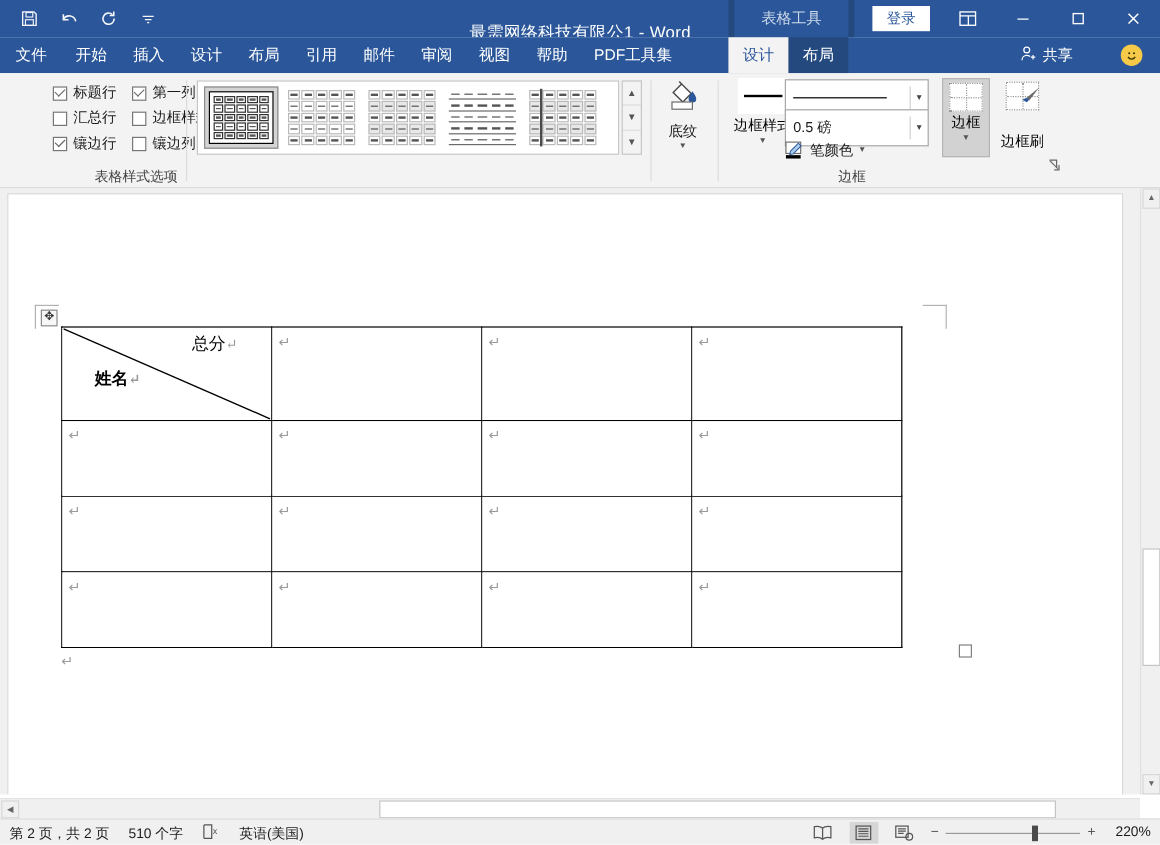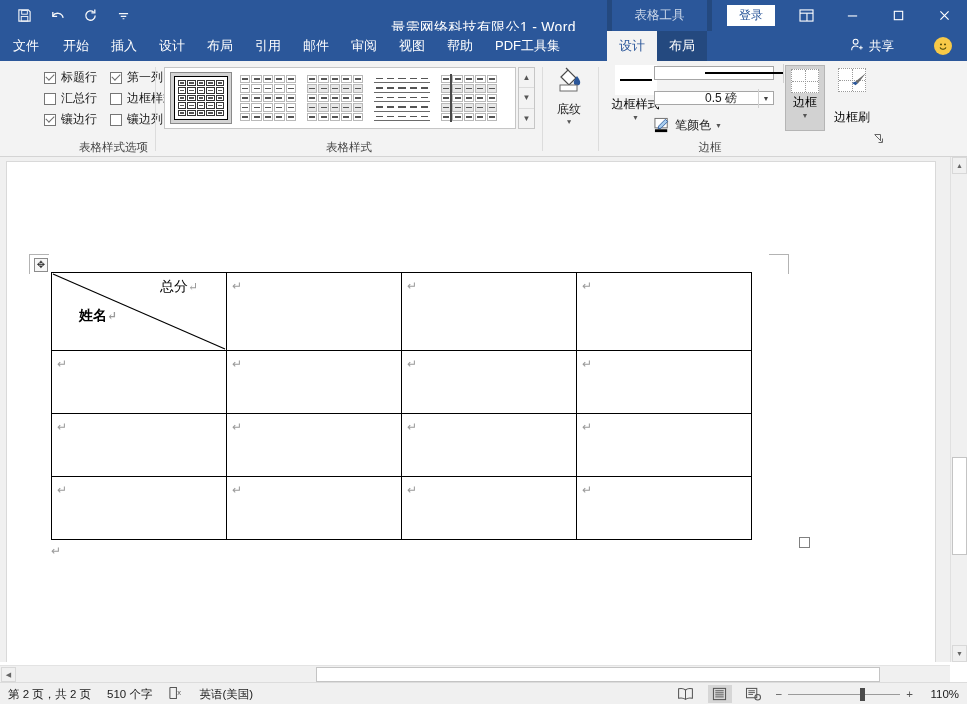--- a/index.html
+++ b/index.html
@@ -139,22 +139,22 @@
   .bigbtn .lbl { font-size:12px; color:#1a1a1a; }
   .bigbtn .caret { font-size:7px; color:#555; line-height:6px; }
 
   
   .bdr { left:600px; width:290px; }
   .bstyle { position:absolute; left:8px; top:4px; width:55px;
             display:flex; flex-direction:column; align-items:center; gap:1px; }
   .lineswatch { width:42px; height:30px; background:#fff; display:flex; align-items:center; justify-content:center; }
   .lineswatch::after { content:""; display:block; width:32px; height:1.6px; background:#000; }
   .combo {
-    position:absolute; background:#fff; border:1px solid #a6a6a6; height:14px;
-    display:flex; align-items:center;padding-left:44px;
+    position:absolute; background:#fff; border:1px solid #a6a6a6; height:31px;
+    display:flex; align-items:center;
   }
   .combo .val { flex:1; font-size:12px; color:#1a1a1a; padding-left:6px; display:flex; align-items:center; gap:7px; }
   .combo .lineprev { display:block; height:1.3px; background:#000; width:78px; }
   .combo .dd { width:15px; height:19px; border-left:1px solid #d0d0d0; display:flex; align-items:center; justify-content:center; font-size:7px; color:#444; }
   .pencolor { position:absolute; left:54px; top:56px; display:flex; align-items:center; gap:4px; font-size:12px; color:#1a1a1a; }
   .pen-ic { width:17px; height:17px; position:relative; }
   .borders-btn {
     position:absolute; left:185px; top:4px; width:40px; height:66px;
     background:#d2d2d2; border:1px solid #b5b5b5;
     display:flex; flex-direction:column; align-items:center; gap:1px; padding-top:3px;
@@ -578,21 +578,20 @@
           </div>
           <div class="vline"></div>
         </div>
       </div>
     </div>
     <div class="gal-scroll">
       <div>▲</div>
       <div>▼</div>
       <div>▼</div>
     </div>
-    <div class="rgroup-label">表格样式</div>
   </div>
   <div class="rsep" style="left:542px;"></div>
 
   <div class="rgroup shd">
     <div class="bigbtn">
       <span>
         <svg width="34" height="30" viewBox="0 0 34 30">
           <path d="M9 12l7-7 8 8-7 7z" fill="#fff" stroke="#4a4a4a" stroke-width="1.2"></path>
           <path d="M16 5l-2-2" stroke="#4a4a4a" stroke-width="1.2"></path>
           <path d="M25 11c2.5 3.3 3.2 5 3.2 6.3a3.2 3.2 0 0 1-6.4 0c0-1.3.7-3 3.2-6.3z" fill="#2b579a"></path>
@@ -778,15 +777,15 @@
           <circle cx="13.5" cy="11" r="3" fill="none" stroke="#555" stroke-width="1.1"></circle>
         </svg>
     </span>
     <span class="zoomslider">
       <span>−</span>
       <span class="zs-track">
         <span class="zs-thumb"></span>
       </span>
       <span>+</span>
     </span>
-    <span class="zoomval">110%</span>
+    <span class="zoomval">220%</span>
   </div>
 </div>
 
 </body></html>

